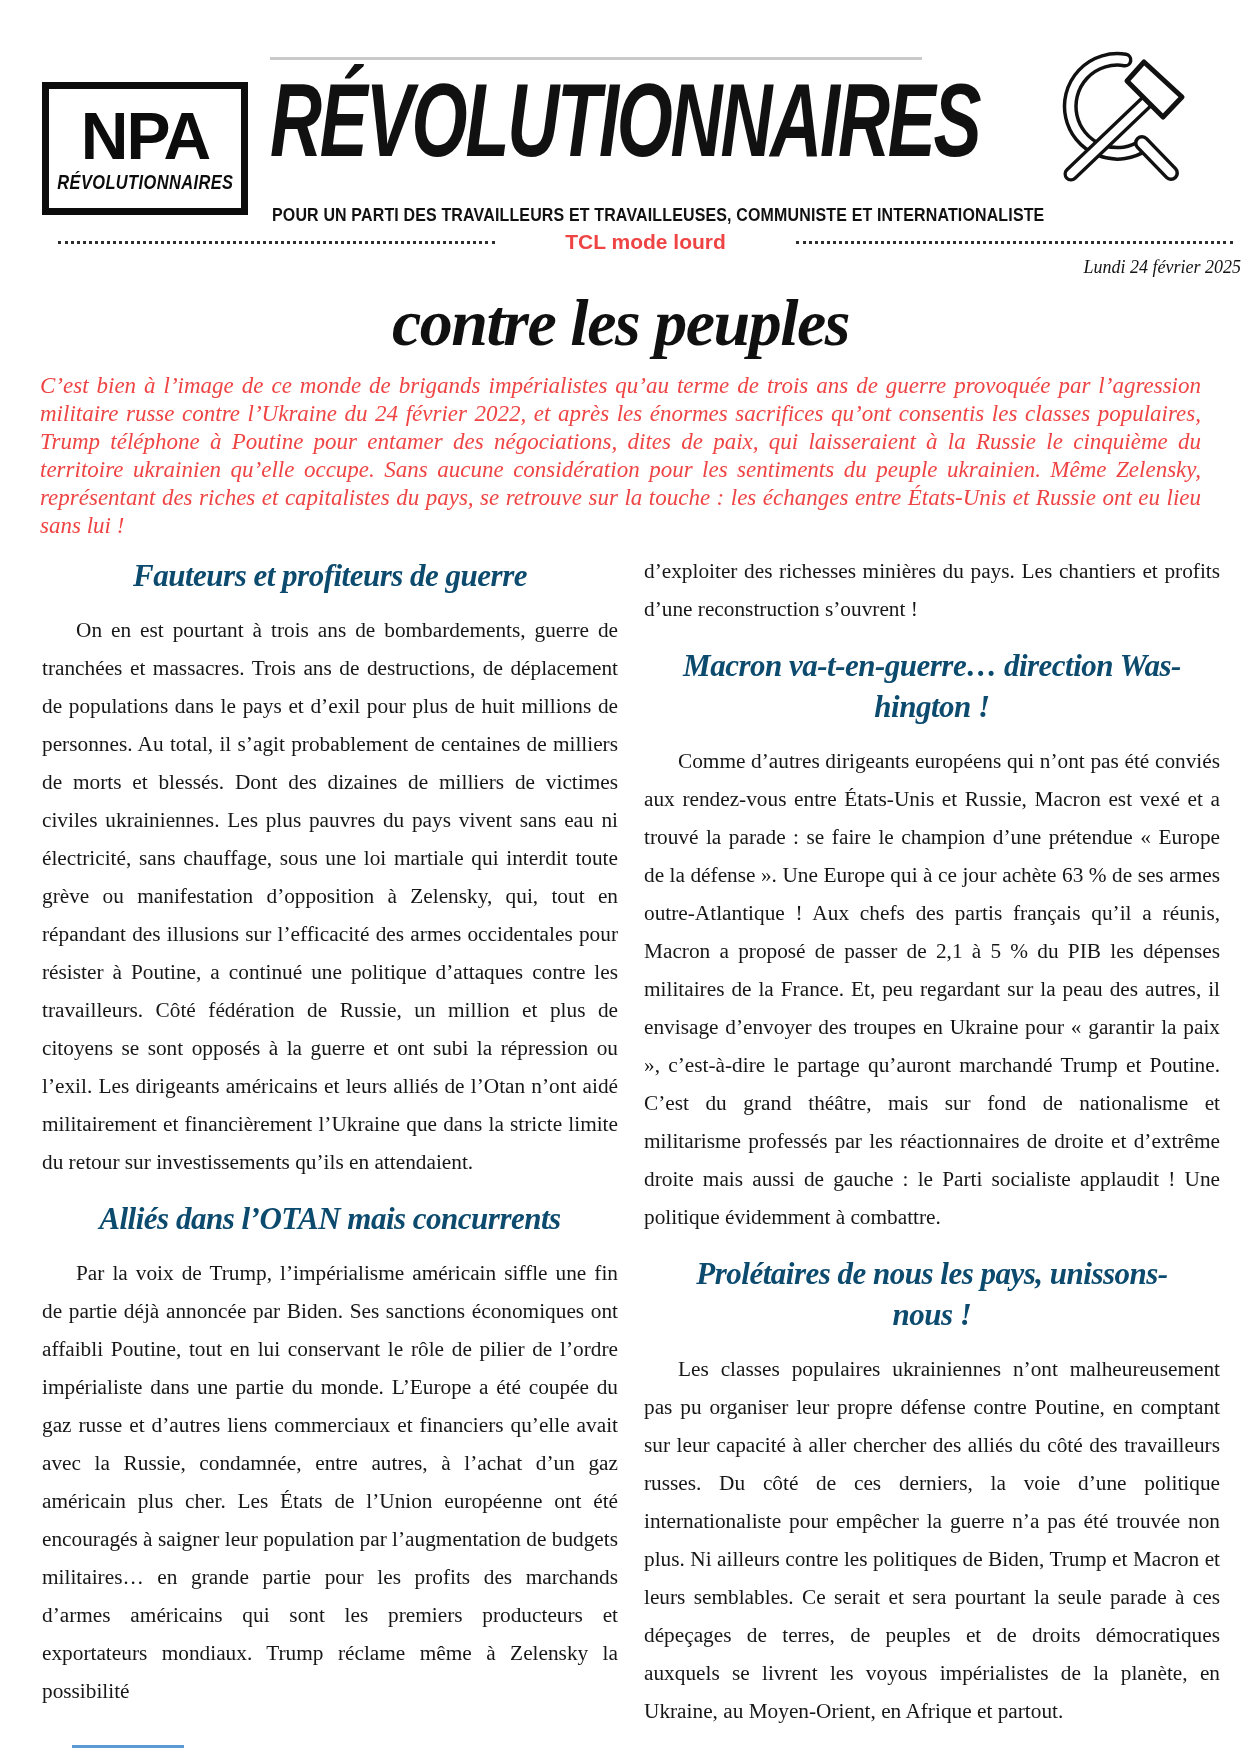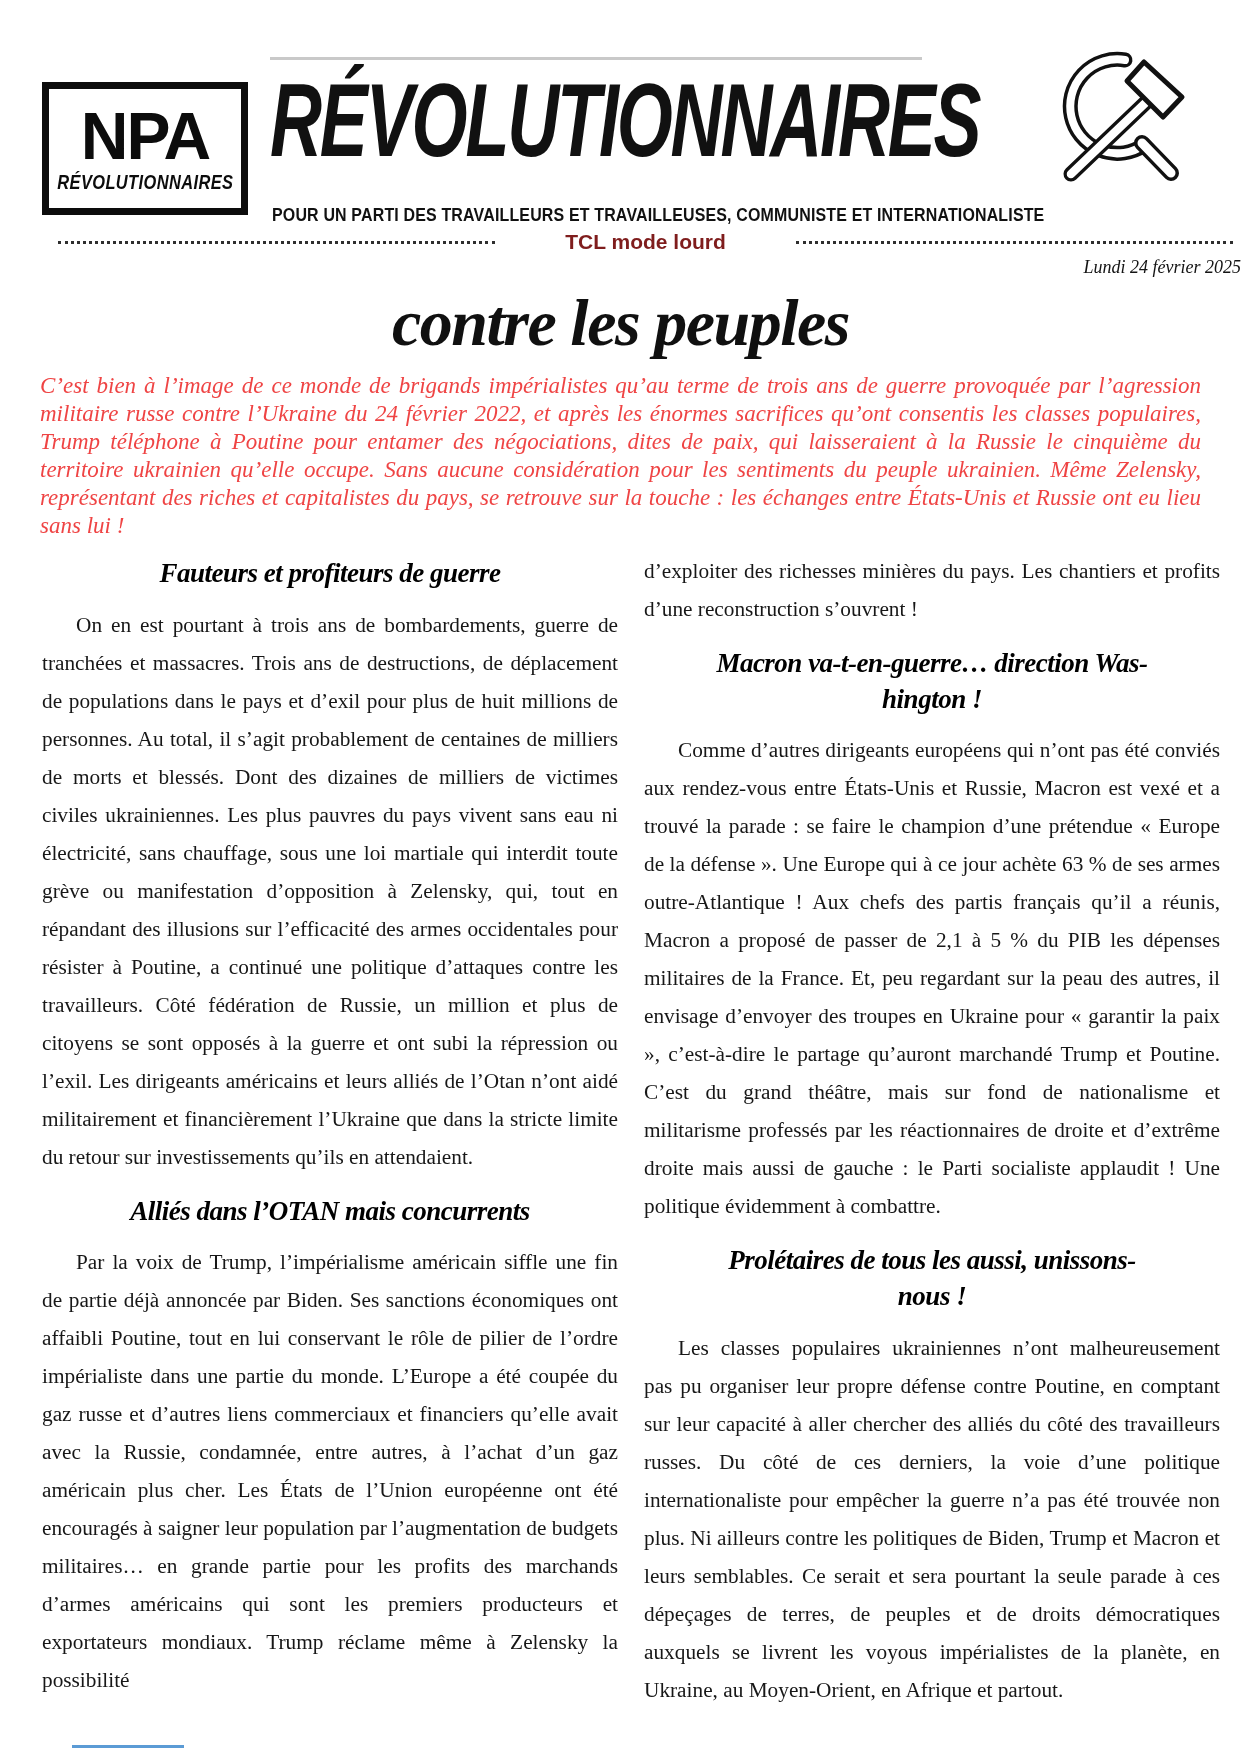--- a/index.html
+++ b/index.html
@@ -47,21 +47,21 @@
   }
   .emblem{position:absolute;left:1040px;top:50px;width:152px;height:140px;}
   
   .kicker{
     display:flex;align-items:center;
     padding:0 8px 0 58px;margin-top:6px;height:26px;
   }
   .kicker .dots{flex:1;border-bottom:3px dotted #2e2e2e;height:0;transform:translateY(1px);}
   .kicker-label{
     margin:0 70px;font-family:"Liberation Sans","DejaVu Sans",sans-serif;
-    font-weight:800;font-size:21px;line-height:1;color:#7f1d1d;white-space:nowrap;
+    font-weight:800;font-size:21px;line-height:1;color:#ef4444;white-space:nowrap;
   }
   .dateline{text-align:right;font-style:italic;font-size:18px;margin-top:3px;color:#141414;}
   
   h1{
     margin:8px 10px 0;padding:0;text-align:center;
     font-weight:700;font-style:italic;
     font-size:66px;line-height:74px;letter-spacing:-1.5px;color:#101010;
   }
   h1 span{display:block;}
   
@@ -73,21 +73,21 @@
   
   .columns{display:flex;gap:26px;margin:12px 21px 0 42px;}
   .col{flex:1;min-width:0;}
   .col p{
     margin:0;font-size:21.3px;line-height:38px;text-align:justify;color:#171717;
   }
   .col p.indent{text-indent:34px;}
   .col h2{
     margin:18px 0 14px;text-align:center;
     font-weight:700;font-style:italic;
-    font-size:27px;line-height:1.32;letter-spacing:-0.5px;color:#000000;
+    font-size:31px;line-height:1.32;letter-spacing:-0.5px;color:#0c4a6e;
   }
   .col h2.first{margin-top:4px;}
   .col h2 span{display:block;}
   
   .blue-mark{position:absolute;left:72px;top:1745px;width:112px;height:3px;background:#5b9bd5;}
 </style>
 </head>
 <body>
 
 <div class="page">
@@ -141,21 +141,21 @@
     </div>
 
     <div class="col">
       <p>d’exploiter des richesses minières du pays. Les chantiers et profits d’une reconstruction s’ouvrent !</p>
       <h2>
         <span>Macron va-t-en-guerre… direction Was-</span>
         <span>hington !</span>
       </h2>
       <p class="indent">Comme d’autres dirigeants européens qui n’ont pas été conviés aux rendez-vous entre États-Unis et Russie, Macron est vexé et a trouvé la parade : se faire le champion d’une prétendue « Europe de la défense ». Une Europe qui à ce jour achète 63 % de ses armes outre-Atlantique ! Aux chefs des partis français qu’il a réunis, Macron a proposé de passer de 2,1 à 5 % du PIB les dépenses militaires de la France. Et, peu regardant sur la peau des autres, il envisage d’envoyer des troupes en Ukraine pour « garantir la paix », c’est-à-dire le partage qu’auront marchandé Trump et Poutine. C’est du grand théâtre, mais sur fond de nationalisme et militarisme professés par les réactionnaires de droite et d’extrême droite mais aussi de gauche : le Parti socialiste applaudit ! Une politique évidemment à combattre.</p>
       <h2>
-        <span>Prolétaires de tous les aussi, unissons-</span>
+        <span>Prolétaires de nous les pays, unissons-</span>
         <span>nous !</span>
       </h2>
       <p class="indent">Les classes populaires ukrainiennes n’ont malheureusement pas pu organiser leur propre défense contre Poutine, en comptant sur leur capacité à aller chercher des alliés du côté des travailleurs russes. Du côté de ces derniers, la voie d’une politique internationaliste pour empêcher la guerre n’a pas été trouvée non plus. Ni ailleurs contre les politiques de Biden, Trump et Macron et leurs semblables. Ce serait et sera pourtant la seule parade à ces dépeçages de terres, de peuples et de droits démocratiques auxquels se livrent les voyous impérialistes de la planète, en Ukraine, au Moyen-Orient, en Afrique et partout.</p>
     </div>
 
   </div>
 
   <div class="blue-mark"></div>
 
 </div>

